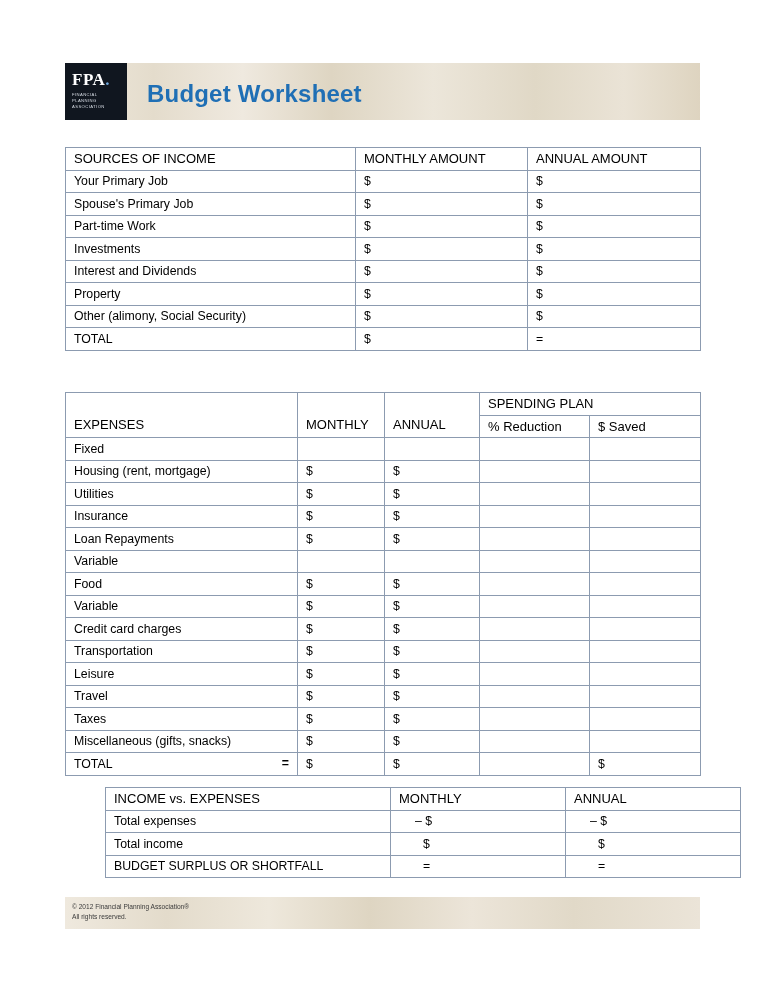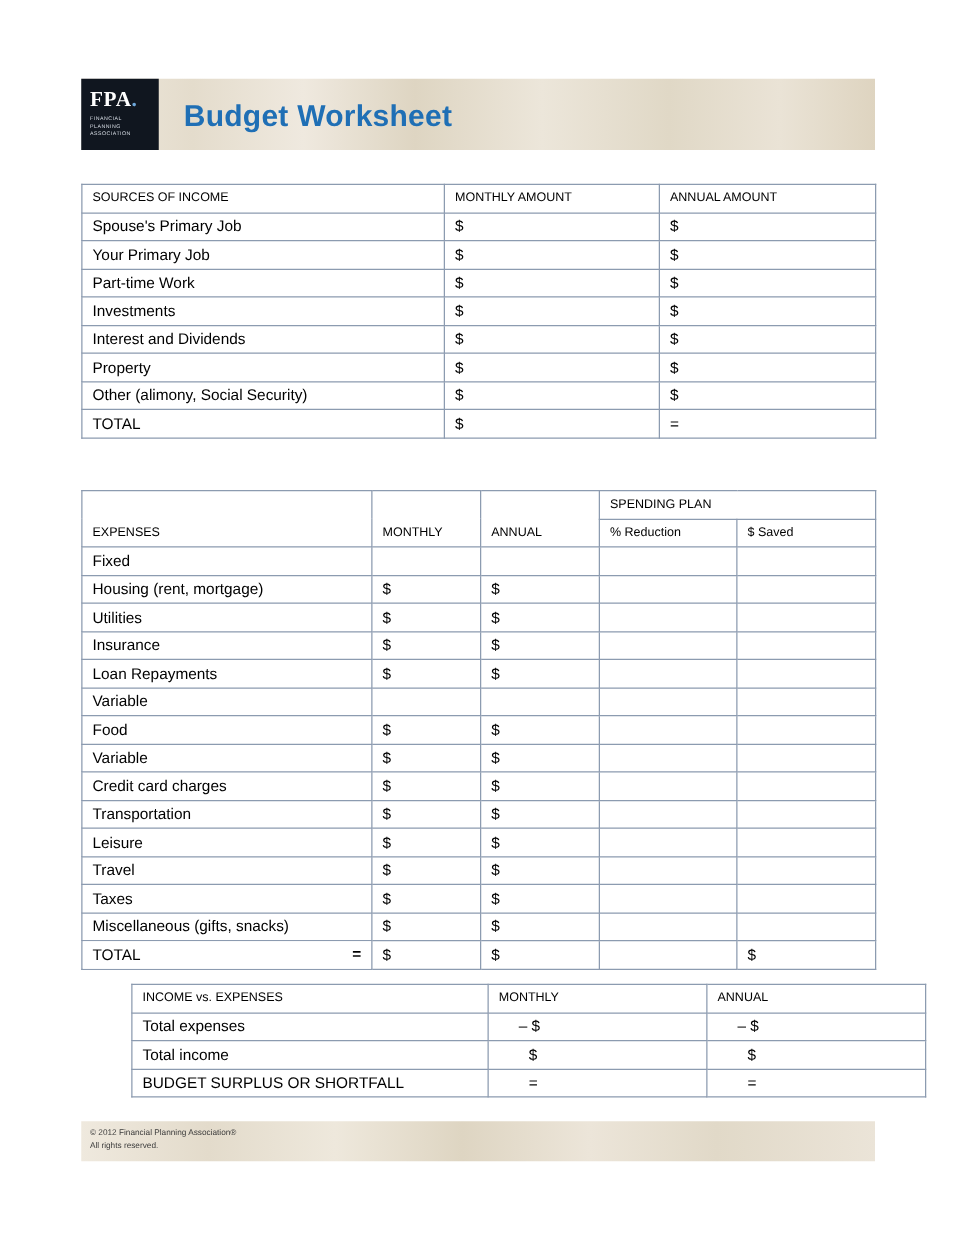--- a/index.html
+++ b/index.html
@@ -87,21 +87,21 @@
     padding: 0 0 0 8px;
     vertical-align: middle;
     font-weight: normal;
     text-align: left;
     background: #ffffff;
     box-sizing: border-box;
   }
   .hdr td, .hdr th {
     background: #dde5f0;
     font-weight: bold;
-    font-size: 10px;
+    font-size: 13px;
   }
   .ctr { text-align: center; padding-left: 0; }
   .bold { font-weight: bold; }
   .indent { padding-left: 22px; }
   .dollar { padding-left: 7px; }
 
   
   #income-table { left: 65px; top: 147px; width: 635px; }
   
   #expenses-table { left: 65px; top: 392px; width: 635px; }
@@ -154,26 +154,26 @@
       <col style="width:172px">
       <col style="width:173px">
     </colgroup>
     <tbody>
         <tr class="hdr">
       <th>SOURCES OF INCOME</th>
       <th class="ctr">MONTHLY AMOUNT</th>
       <th class="ctr">ANNUAL AMOUNT</th>
     </tr>
     <tr>
+      <td class="indent">Your Primary Job</td>
+      <td class="dollar">$</td>
+      <td class="dollar">$</td>
+    </tr>
+    <tr>
       <td class="indent">Spouse's Primary Job</td>
-      <td class="dollar">$</td>
-      <td class="dollar">$</td>
-    </tr>
-    <tr>
-      <td class="indent">Your Primary Job</td>
       <td class="dollar">$</td>
       <td class="dollar">$</td>
     </tr>
     <tr>
       <td class="indent">Part-time Work</td>
       <td class="dollar">$</td>
       <td class="dollar">$</td>
     </tr>
     <tr>
       <td class="bold">Investments</td>

